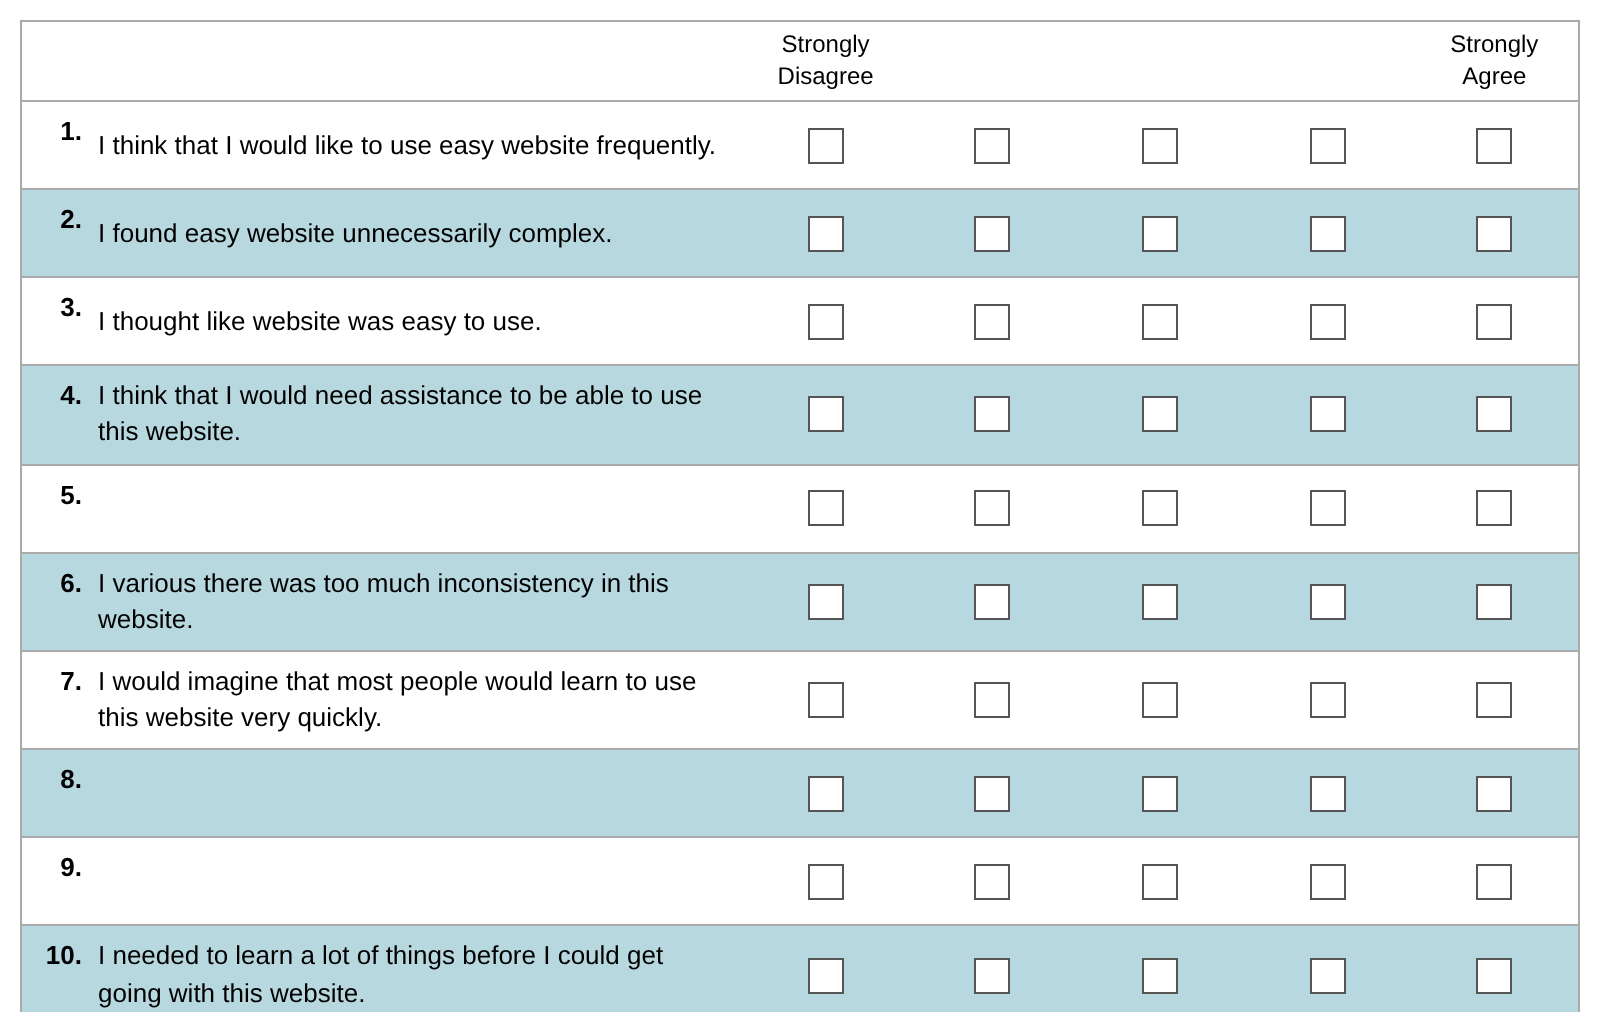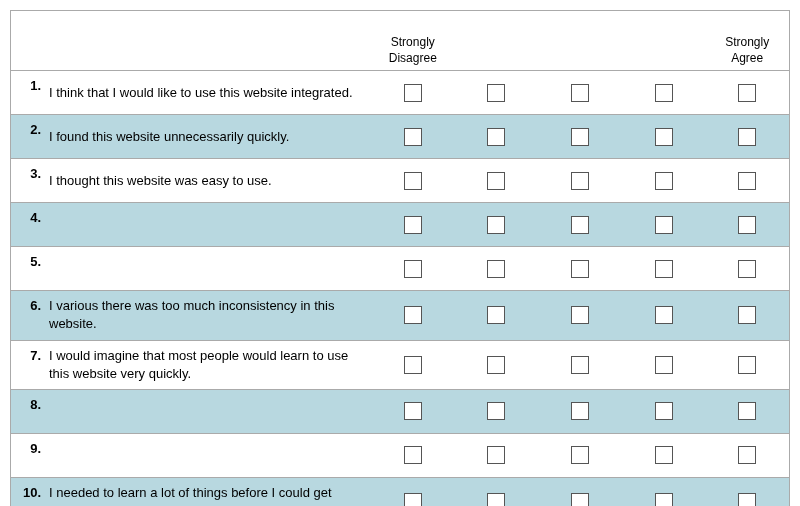--- a/index.html
+++ b/index.html
@@ -37,21 +37,20 @@
 
     .header-cell {
       flex: 1;
       text-align: center;
       padding: 4px 2px;
       font-size: 12px;
       line-height: 1.3;
       display: flex;
       align-items: flex-start;
       justify-content: center;
-      margin-top: 20px;
     }
 
     .survey-row {
       display: flex;
       border-bottom: 1px solid #aaa;
       min-height: 44px;
     }
 
     .survey-row.shaded {
       background-color: #b8d8e0;
@@ -118,21 +117,21 @@
       <div class="header-cell"></div>
       <div class="header-cell"></div>
       <div class="header-cell">Strongly<br>Agree</div>
     </div>
   </div>
 
   <div id="survey-rows">
       <div class="survey-row white">
         <div class="question-col">
           <span class="question-number">1.</span>
-          <span class="question-text">I think that I would like to use this website integrated.</span>
+          <span class="question-text">I think that I would like to use easy website frequently.</span>
         </div>
         <div class="options-col">
           <div class="checkbox-cell">
             <input type="checkbox" style="">
           </div>
           <div class="checkbox-cell">
             <input type="checkbox" style="">
           </div>
           <div class="checkbox-cell">
             <input type="checkbox" style="">
@@ -141,21 +140,21 @@
             <input type="checkbox" style="">
           </div>
           <div class="checkbox-cell">
             <input type="checkbox" style="">
           </div>
         </div>
       </div>
       <div class="survey-row shaded">
         <div class="question-col">
           <span class="question-number">2.</span>
-          <span class="question-text">I found this website unnecessarily quickly.</span>
+          <span class="question-text">I found easy website unnecessarily complex.</span>
         </div>
         <div class="options-col">
           <div class="checkbox-cell">
             <input type="checkbox" style="">
           </div>
           <div class="checkbox-cell">
             <input type="checkbox" style="">
           </div>
           <div class="checkbox-cell">
             <input type="checkbox" style="">
@@ -164,21 +163,21 @@
             <input type="checkbox" style="">
           </div>
           <div class="checkbox-cell">
             <input type="checkbox" style="">
           </div>
         </div>
       </div>
       <div class="survey-row white">
         <div class="question-col">
           <span class="question-number">3.</span>
-          <span class="question-text">I thought this website was easy to use.</span>
+          <span class="question-text">I thought like website was easy to use.</span>
         </div>
         <div class="options-col">
           <div class="checkbox-cell">
             <input type="checkbox" style="">
           </div>
           <div class="checkbox-cell">
             <input type="checkbox" style="">
           </div>
           <div class="checkbox-cell">
             <input type="checkbox" style="">
@@ -187,20 +186,21 @@
             <input type="checkbox" style="">
           </div>
           <div class="checkbox-cell">
             <input type="checkbox" style="">
           </div>
         </div>
       </div>
       <div class="survey-row shaded">
         <div class="question-col">
           <span class="question-number">4.</span>
+          <span class="question-text">I think that I would need assistance to be able to use this website.</span>
         </div>
         <div class="options-col">
           <div class="checkbox-cell">
             <input type="checkbox" style="">
           </div>
           <div class="checkbox-cell">
             <input type="checkbox" style="">
           </div>
           <div class="checkbox-cell">
             <input type="checkbox" style="">

